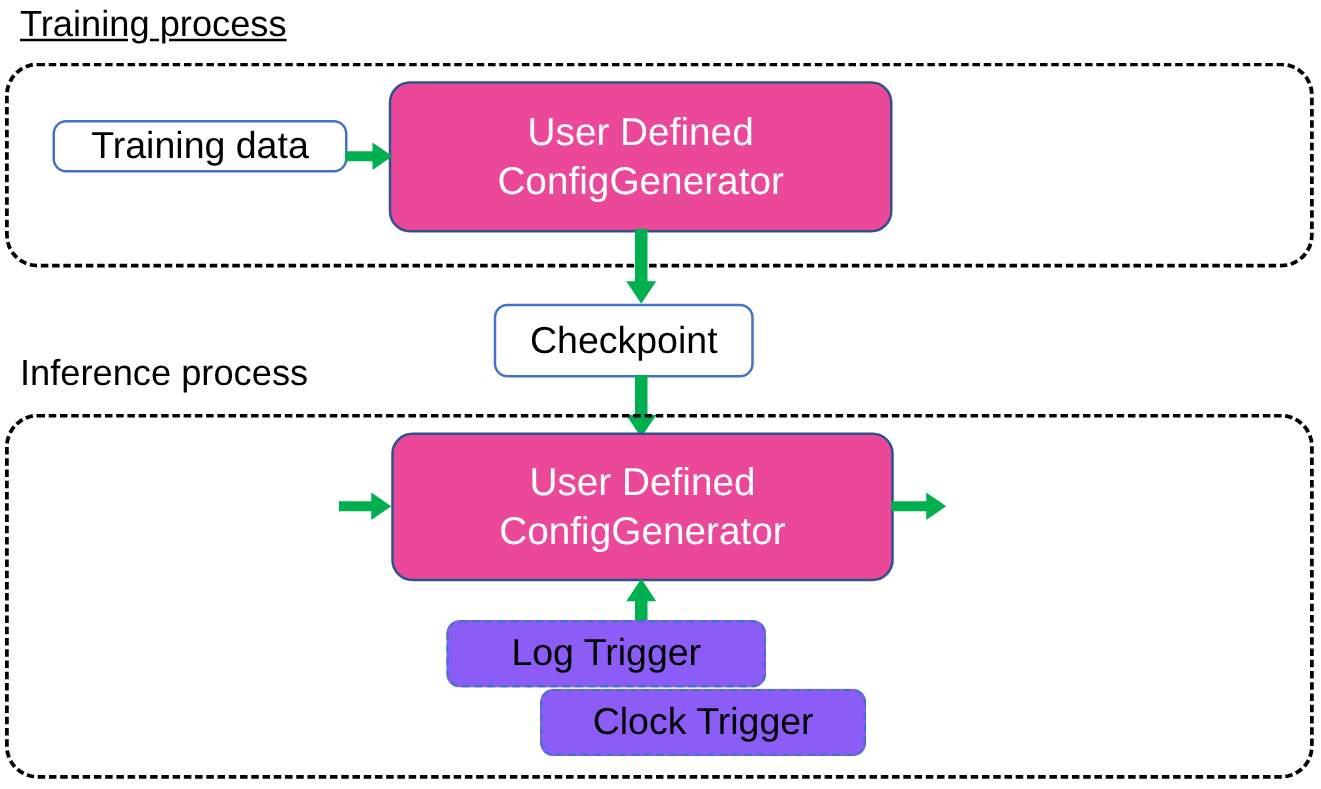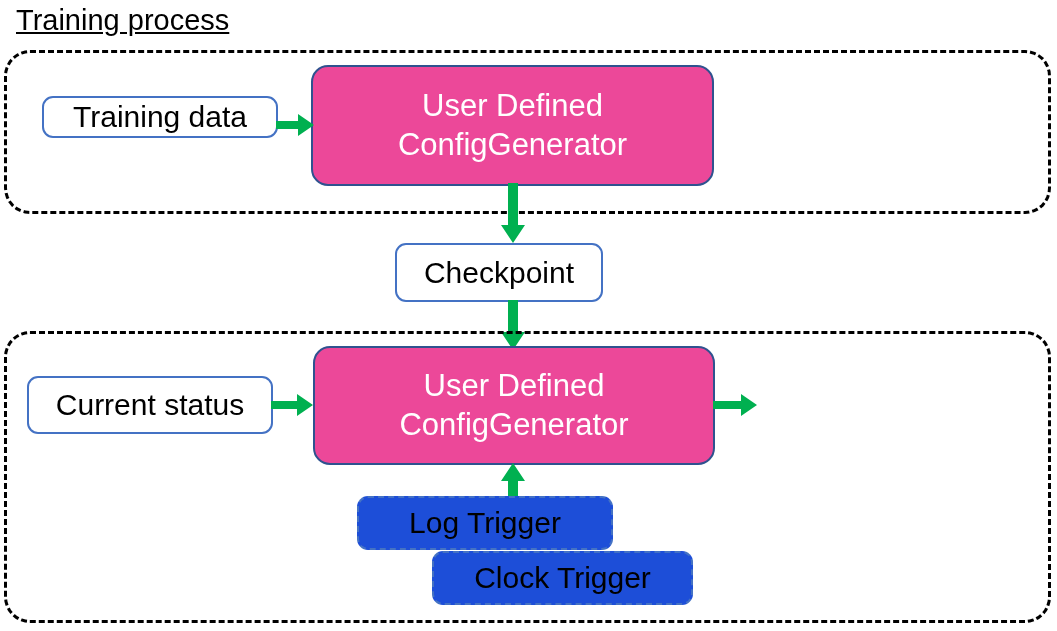--- a/index.html
+++ b/index.html
@@ -82,21 +82,21 @@
     white-space: nowrap;
     font-family: "Liberation Sans", sans-serif;
   }
   #box-generator-training  { left: 311px; top: 65px;  width: 403px; height: 121px; }
   #box-generator-inference { left: 313px; top: 346px; width: 402px; height: 119px; }
 
   
   .node-trigger {
     position: absolute;
     box-sizing: border-box;
-    background: #1d4ed8;
+    background: #8b5cf6;
     border: 2px dashed #4472C4;
     border-radius: 11px;
     display: flex;
     align-items: center;
     justify-content: center;
     color: #000000;
     font-size: 30px;
     line-height: 1.12;
     text-align: center;
     white-space: nowrap;
@@ -145,24 +145,24 @@
   </div>
 
   <div class="node-box" id="box-checkpoint">Checkpoint</div>
 
   <div class="arrow" id="arrow-checkpoint-to-generator">
     <svg width="30" height="52" viewBox="0 0 30 52" aria-hidden="true">
       <path d="M10 0 L20 0 L20 32 L27 32 L15 50 L3 32 L10 32 Z" fill="#00B050"></path>
     </svg>
   </div>
 
+  <div class="section-title" id="title-inference">Inference process</div>
 
   <div class="process-container" id="container-inference"></div>
 
-  <div class="node-box" id="box-current-status">Current status</div>
 
   <div class="arrow" id="arrow-current-status-to-generator">
     <svg width="44" height="30" viewBox="0 0 44 30" aria-hidden="true">
       <path d="M0 11 L26 11 L26 4 L42 15 L26 26 L26 19 L0 19 Z" fill="#00B050"></path>
     </svg>
   </div>
 
   <div class="node-blue" id="box-generator-inference">
     <span>User Defined</span>
     <span>ConfigGenerator</span>

